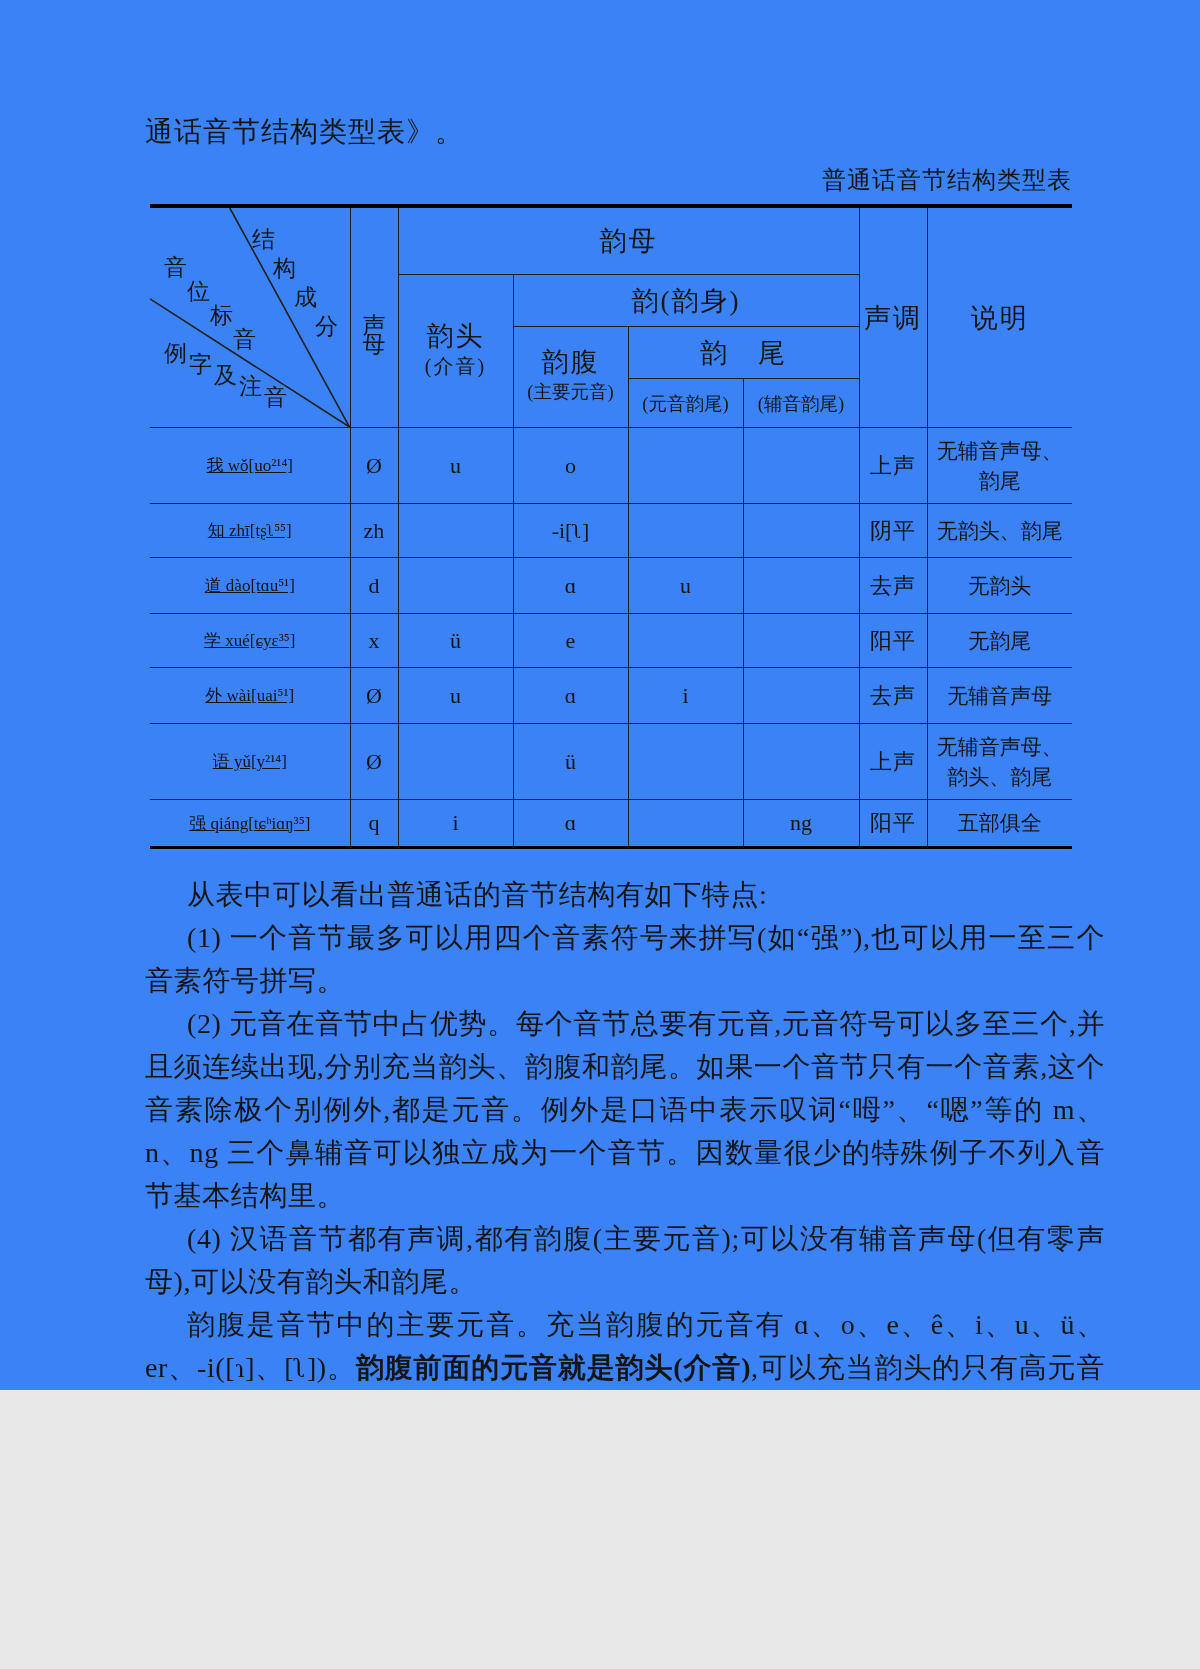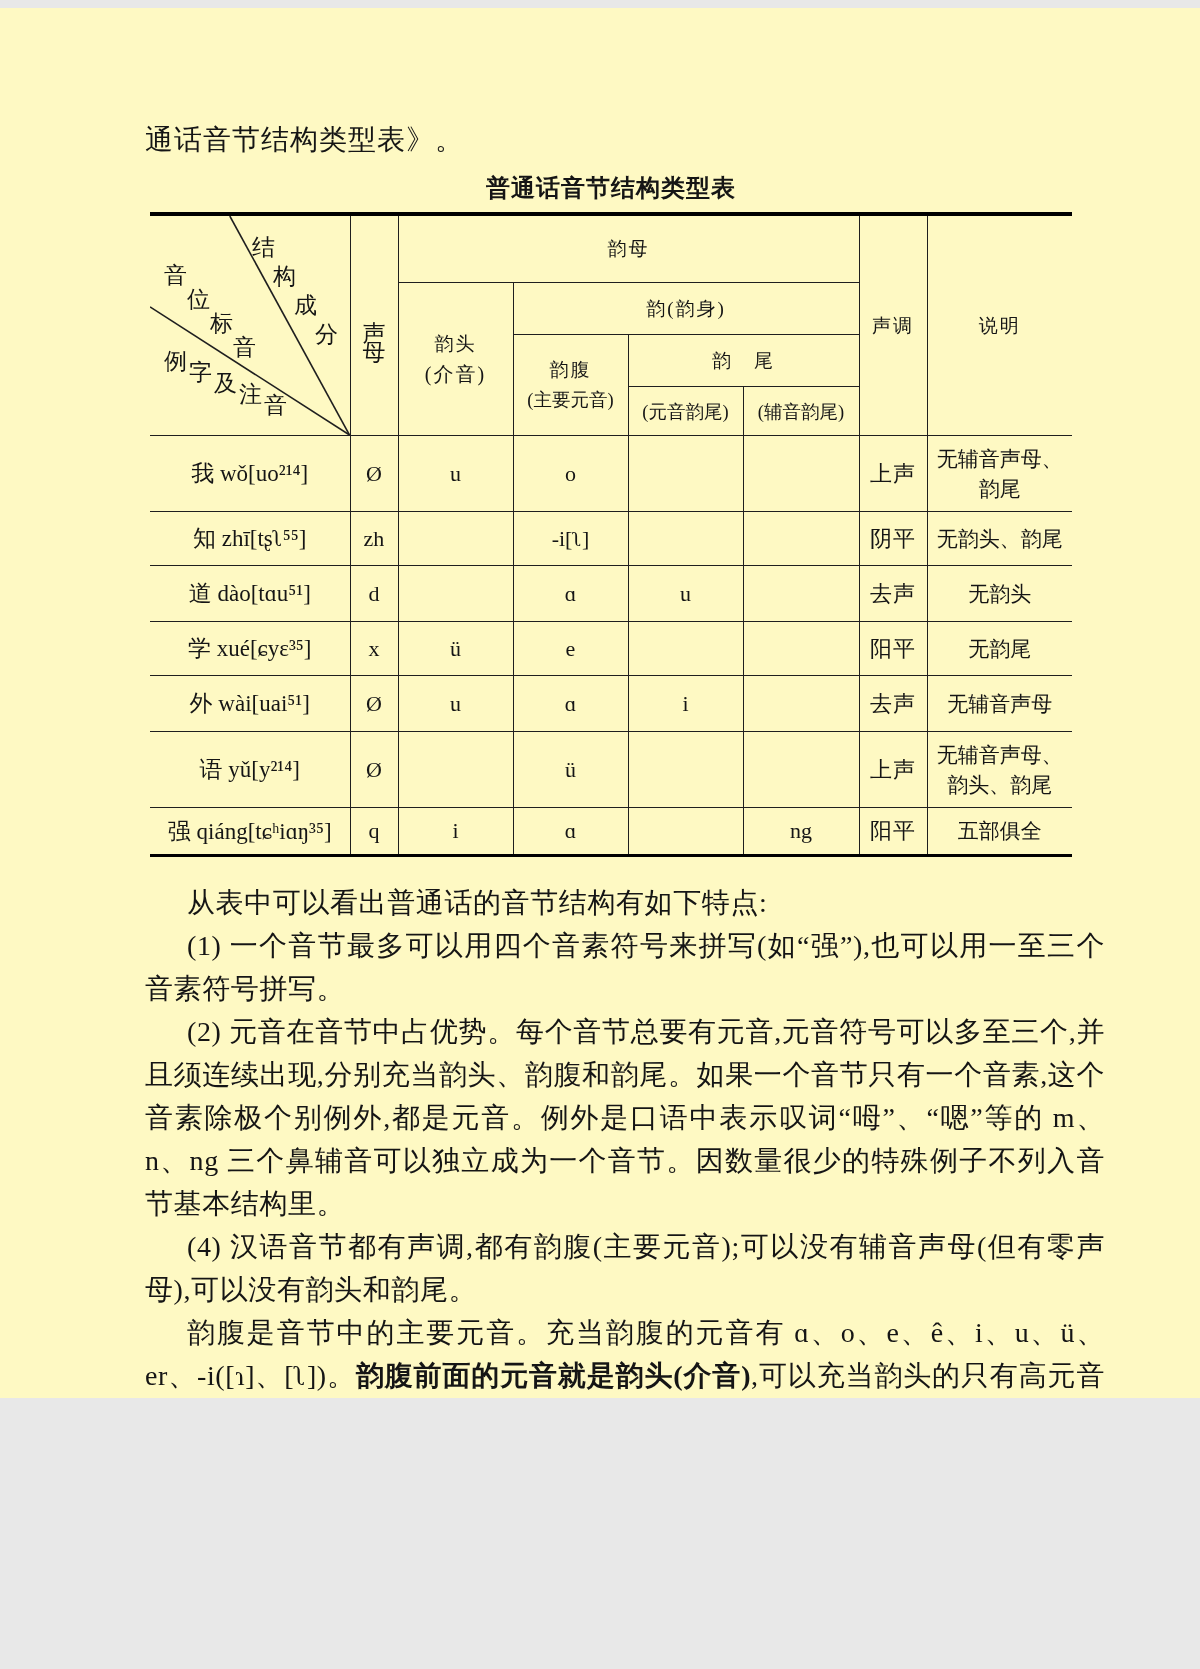--- a/index.html
+++ b/index.html
@@ -1,31 +1,31 @@
 <!DOCTYPE html>
 <html><head>
 <meta charset="utf-8">
 <style>
   html,body { margin:0; padding:0; background:#e8e8e8; }
   .page {
     position: relative;
     width: 1200px; height: 1390px;
-    margin: 8px auto;
-    background: #fef9c3;
+    margin: 0 auto;
+    background: #3b82f6;
     color: #151515;
     font-family: "Liberation Serif", "DejaVu Serif", "DejaVu Sans", serif;
     overflow: hidden;
   }
   .content { padding: 112px 95px 0 145px; }
 
   .intro-line { font-size: 28px; line-height: 40px; letter-spacing: 1px; }
 
   .table-wrap { width: 922px; margin-left: 5px; }
   .table-title {
-    text-align: center; font-weight: bold; font-size: 24px;
+    text-align: right; font-weight: normal; font-size: 24px;
     margin-top: 12px; margin-bottom: 8px; letter-spacing: 1px;
   }
 
   table.type-table {
     table-layout: fixed; width: 922px;
     border-collapse: collapse;
     border-top: 4px solid #000;
     border-bottom: 3px solid #000;
     font-size: 22px;
   }
@@ -38,25 +38,25 @@
   table.type-table tr td:last-child  { border-right: 0; }
 
   td.corner { position: relative; padding: 0; }
   .corner svg { position:absolute; left:0; top:0; width:100%; height:100%; }
   .diag-ch { position:absolute; font-size: 23px; line-height: 1; }
 
   .vtext {
     writing-mode: vertical-rl; text-orientation: upright;
     font-size: 23px; letter-spacing: 20px; display:inline-block;
   }
-  .hdr { font-size: 19px; letter-spacing: 2px; }
+  .hdr { font-size: 27px; letter-spacing: 2px; }
   .hdr-small { font-size: 18.5px; letter-spacing: 0; }
   .two-line { line-height: 30px; }
 
-  td.example-col { font-size: 23px; }
+  td.example-col { font-size: 17px; text-decoration: underline; }
   td.value-col { font-size: 22px; }
   td.tone-col { font-size: 22px; letter-spacing: 1px; }
   td.note-col { font-size: 21px; line-height: 30px; padding: 2px 4px; }
 
   .under-note {
     margin-top: 16px; margin-left: 38px;
     font-size: 21px; letter-spacing: 0.5px;
   }
 
   .body-text { margin-top: 24px; width: 960px; }

